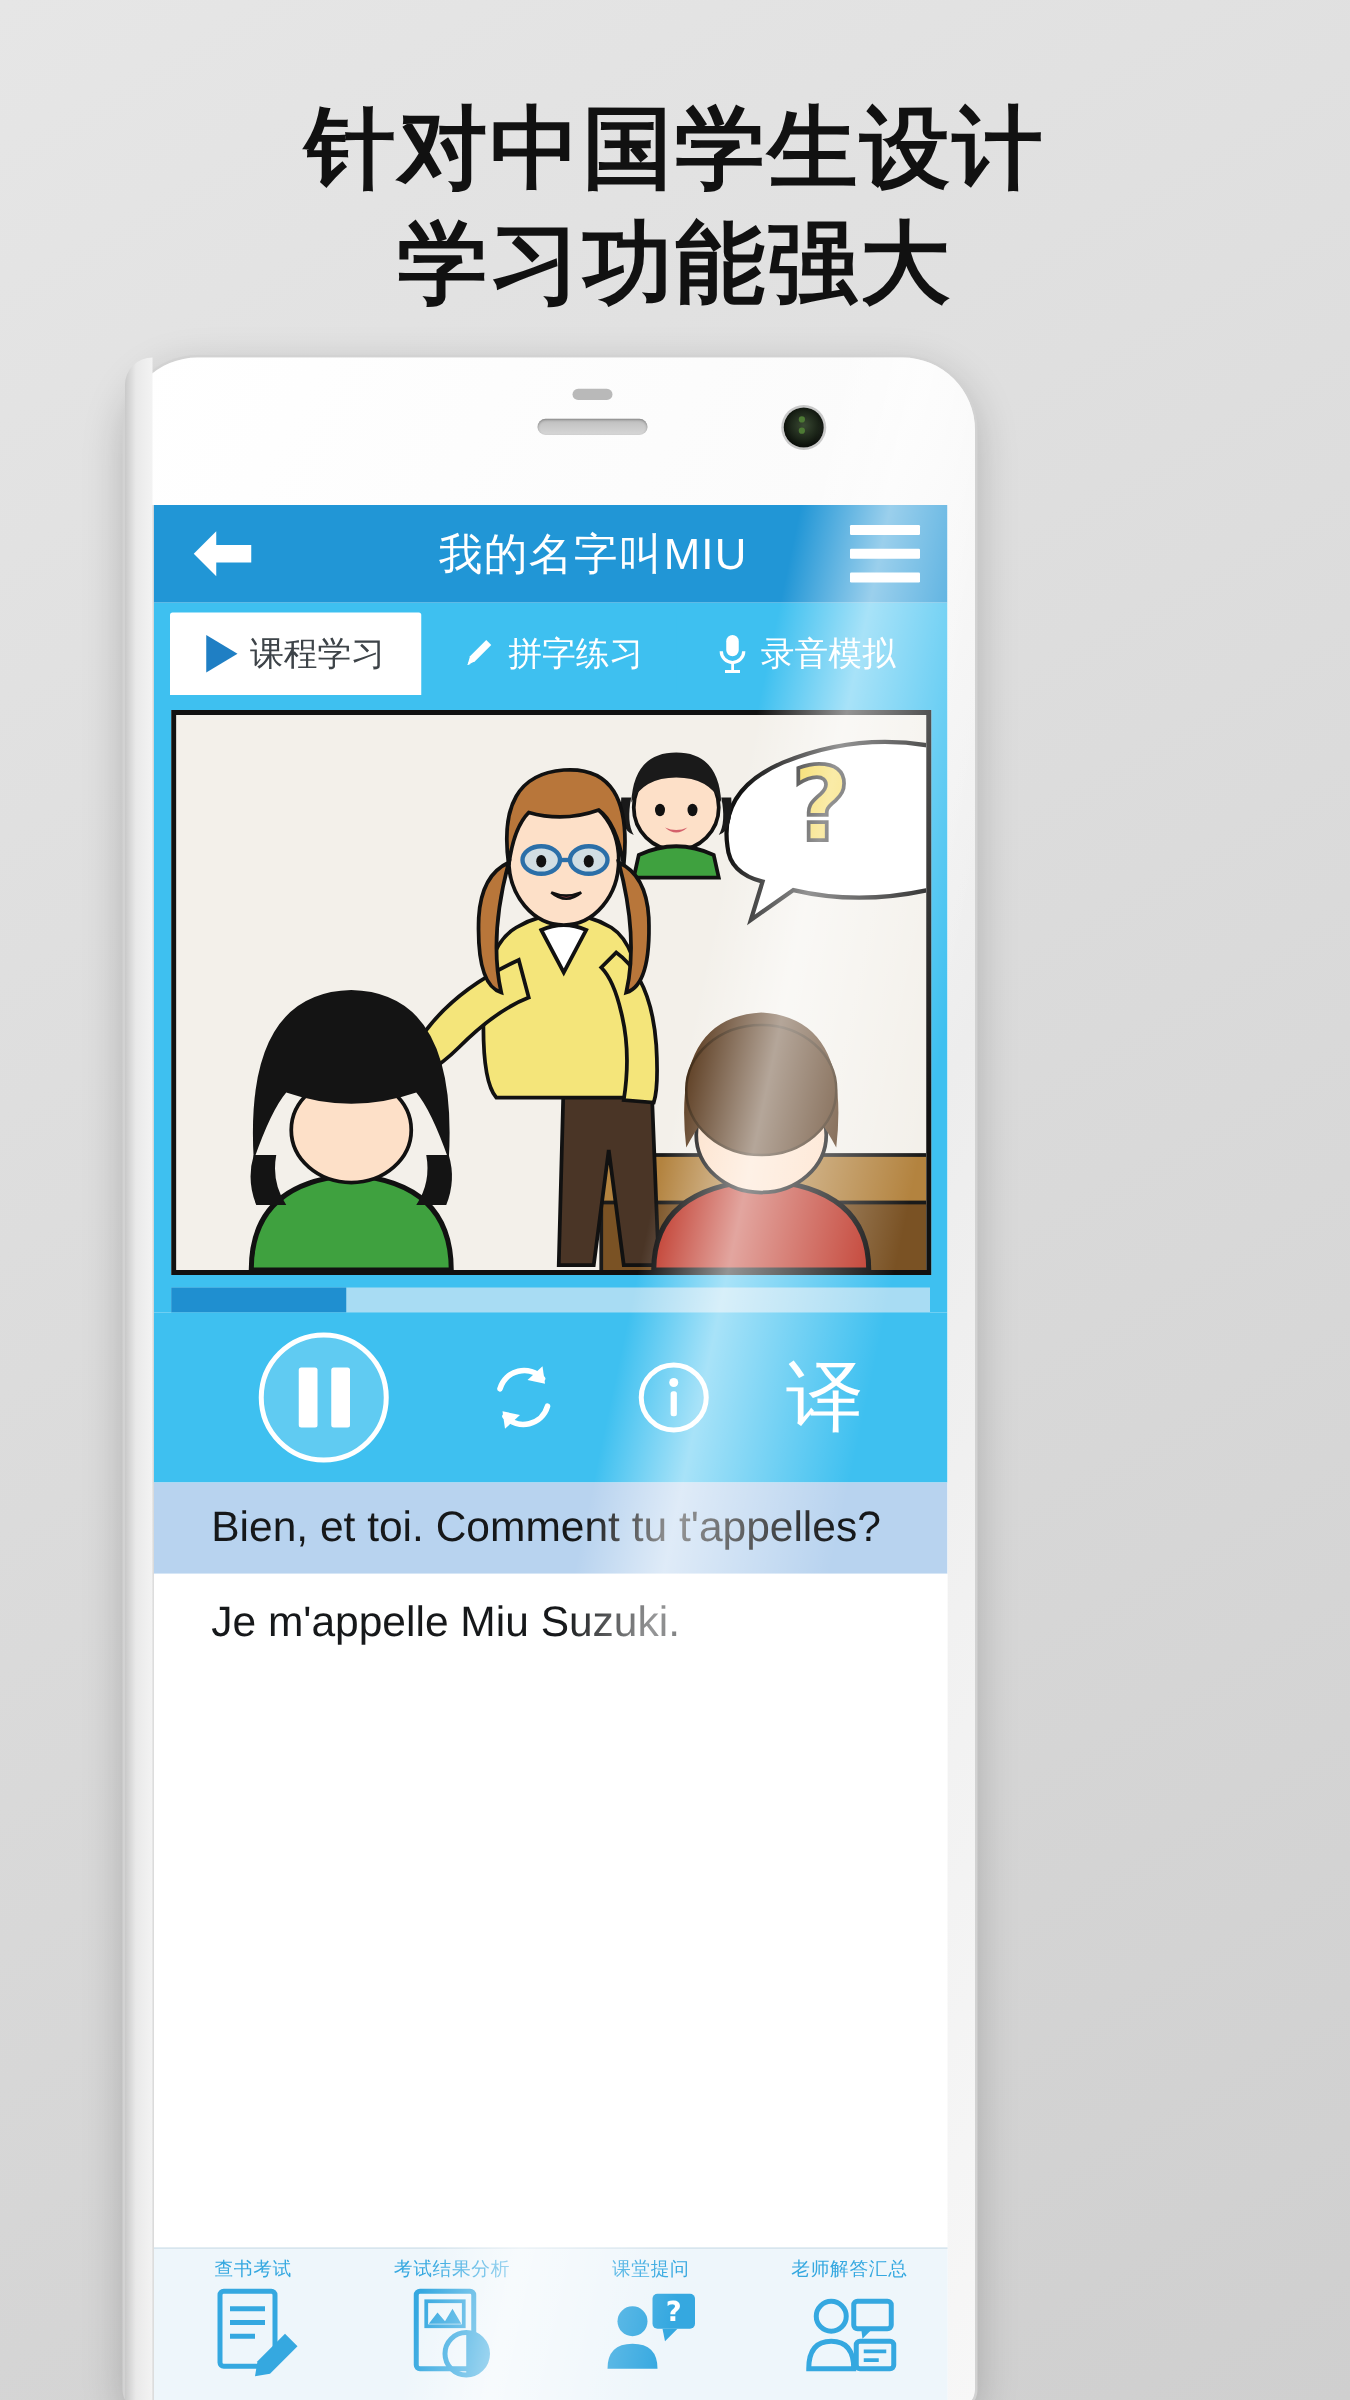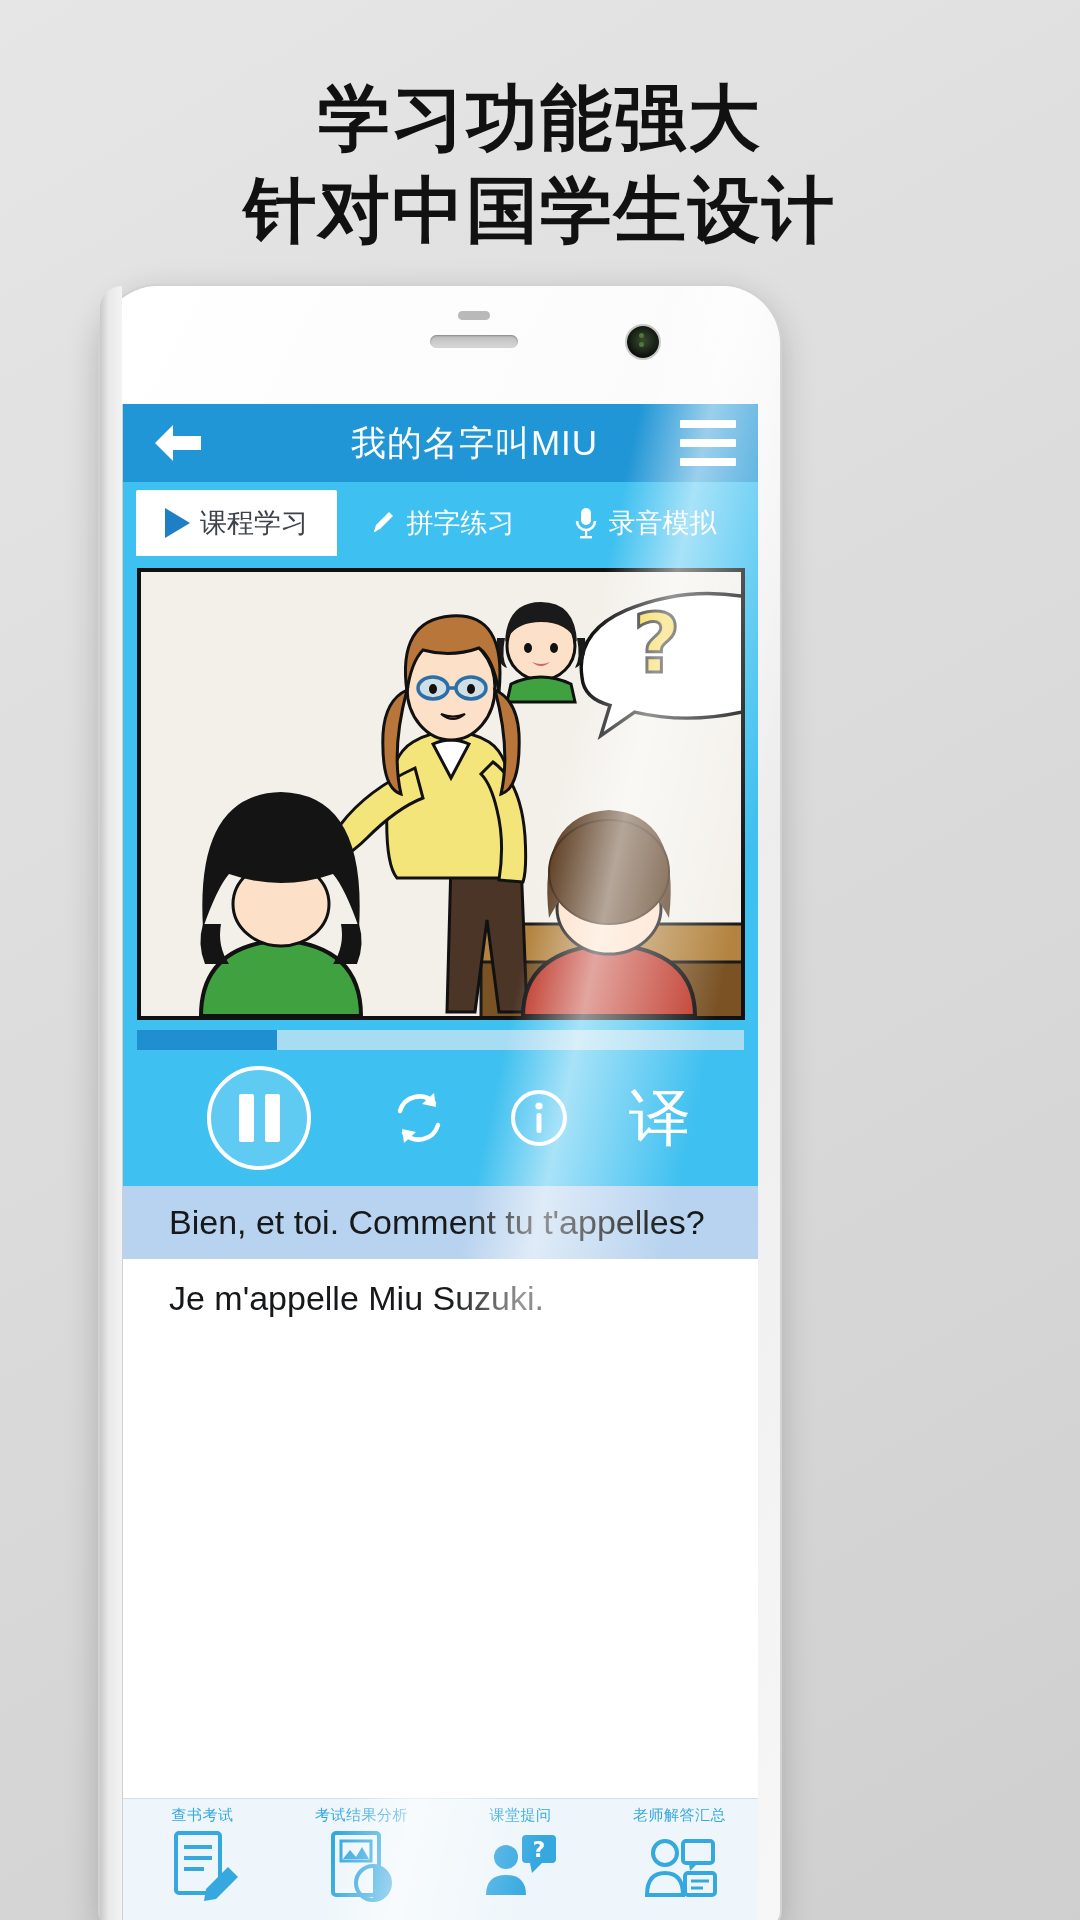--- a/index.html
+++ b/index.html
@@ -196,22 +196,22 @@
     font-family: "DejaVu Sans", sans-serif;
     letter-spacing: .5px;
     margin-bottom: 2px;
   }
   .bb-icon { width: 82px; height: 84px; }
 </style>
 </head>
 <body>
 
 <div class="headline">
+  <span class="line">针对中国学生设计</span>
   <span class="line">学习功能强大</span>
-  <span class="line">针对中国学生设计</span>
 </div>
 
 <div class="phone">
   <div class="phone-edge"></div>
   <div class="speaker-notch"></div>
   <div class="speaker"></div>
   <div class="camera"></div>
 
   <div class="screen">
 

